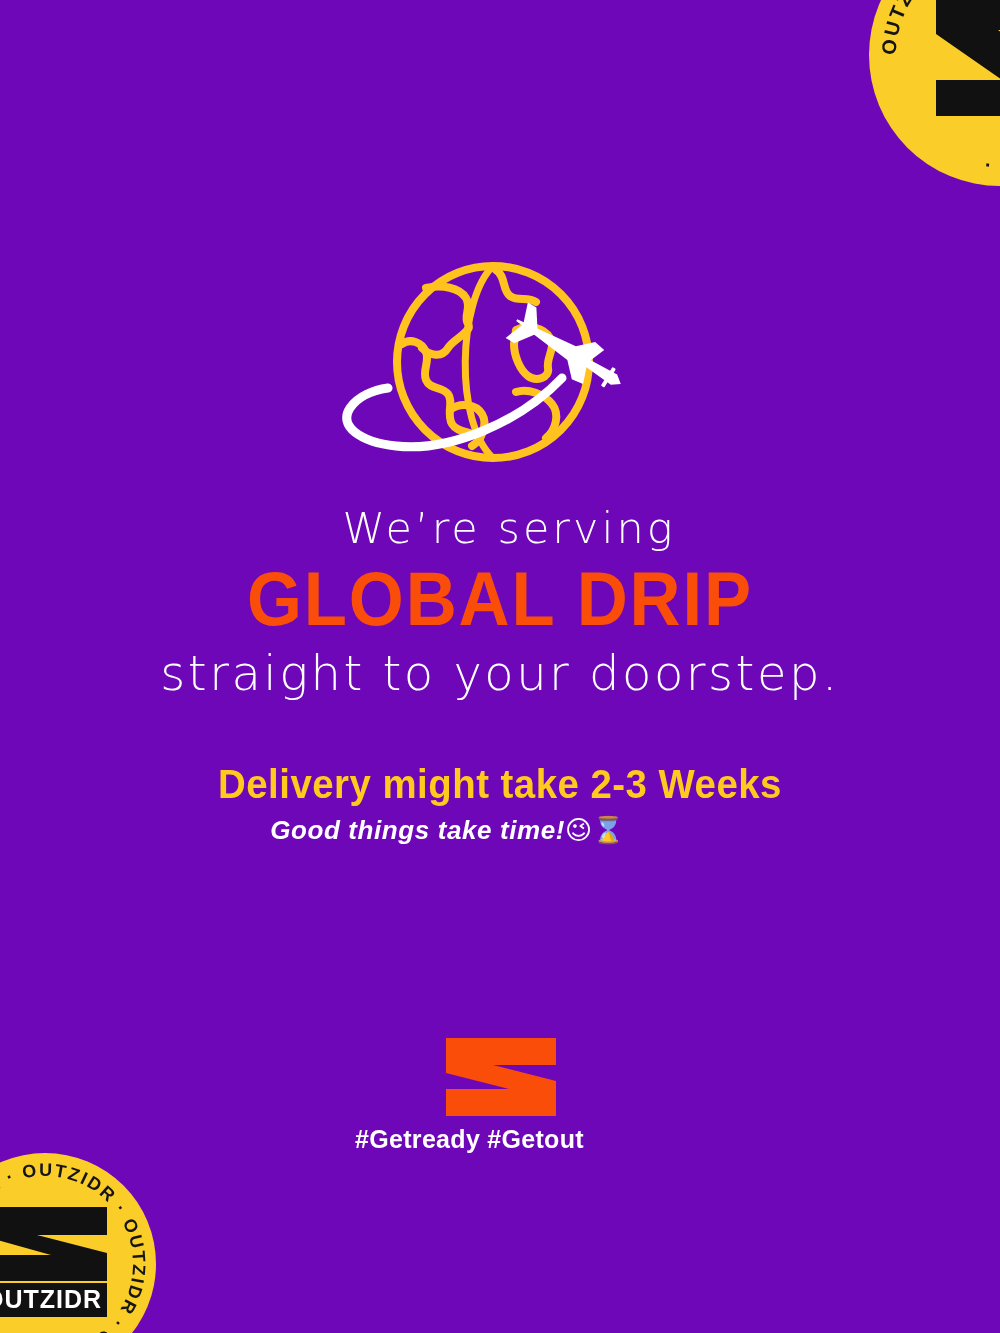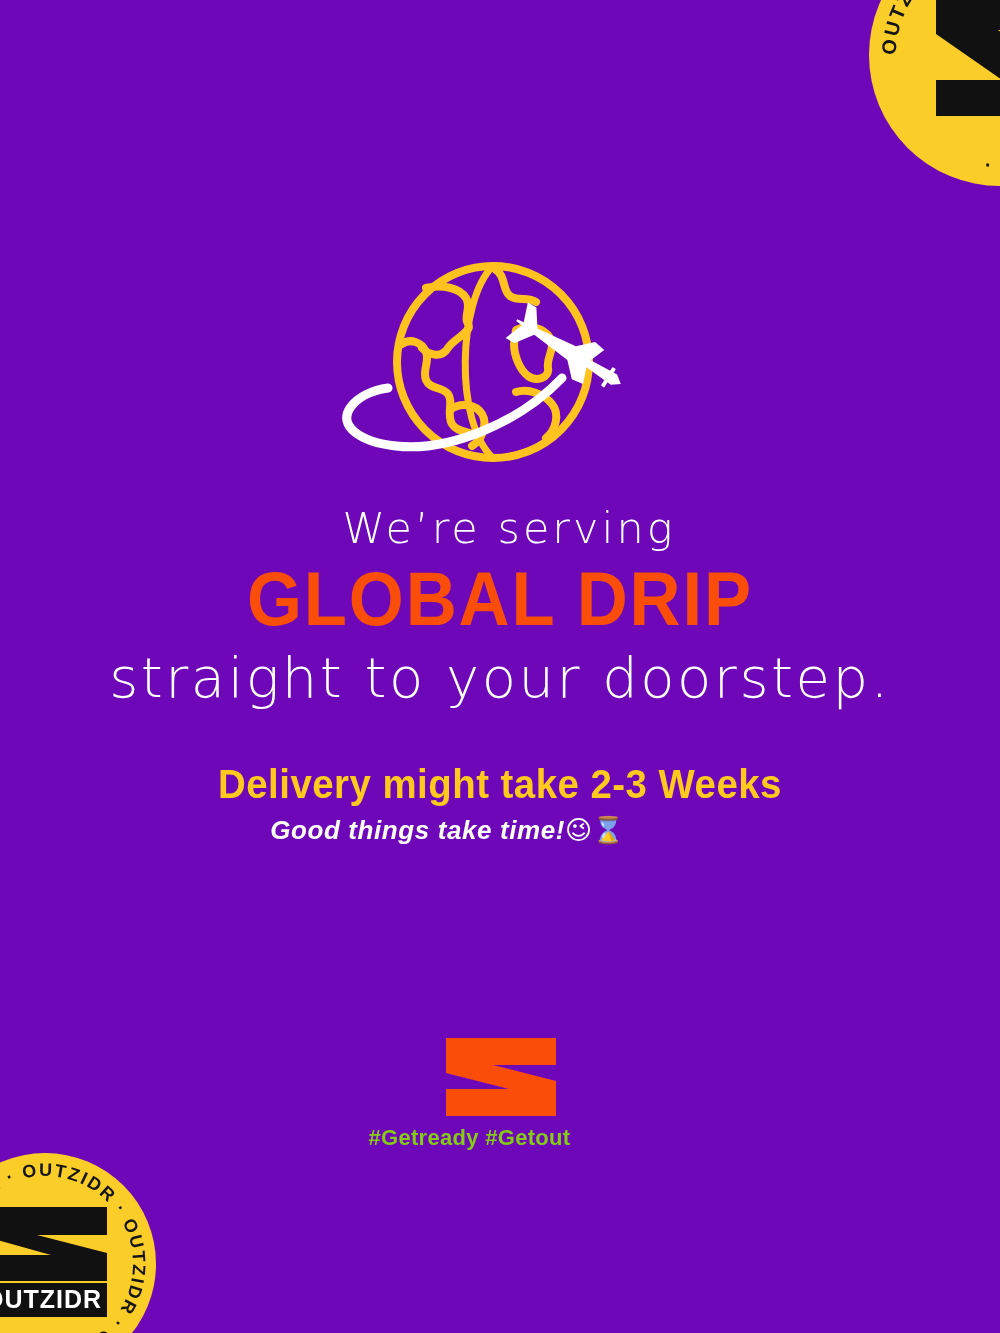--- a/index.html
+++ b/index.html
@@ -78,21 +78,21 @@
     letter-spacing:2px;
     line-height:1.12;
     font-family:"Liberation Sans Narrow","Liberation Sans", sans-serif;
     transform:scaleX(0.93);
     transform-origin:center;
     white-space:nowrap;
   }
 
   .line-doorstep {
     margin-top:6px;
-    font-size:56px;
+    font-size:48px;
     font-weight:300;
     color:#FFFFFF;
     letter-spacing:2.5px;
     line-height:1.1;
     font-family:"DejaVu Sans", sans-serif;
   }
 
   .line-delivery {
     position:absolute;
     left:0; top:762px;
@@ -130,23 +130,23 @@
     left:446px; top:1038px;
     width:110px; height:78px;
   }
   .footer-logo svg { width:100%; height:100%; display:block; }
 
   .footer-tag {
     position:absolute;
     left:0; top:1125px;
     width:939px;
     text-align:center;
-    font-size:22px;
-    font-weight:bold;
-    color:#84cc16;
+    font-size:25px;
+    font-weight:bold;
+    color:#ffffff;
     letter-spacing:0.3px;
     font-family:"Liberation Sans", sans-serif;
   }
 </style>
 </head>
 <body>
 
 <div class="poster">
 
   <div class="badge badge-tr">

